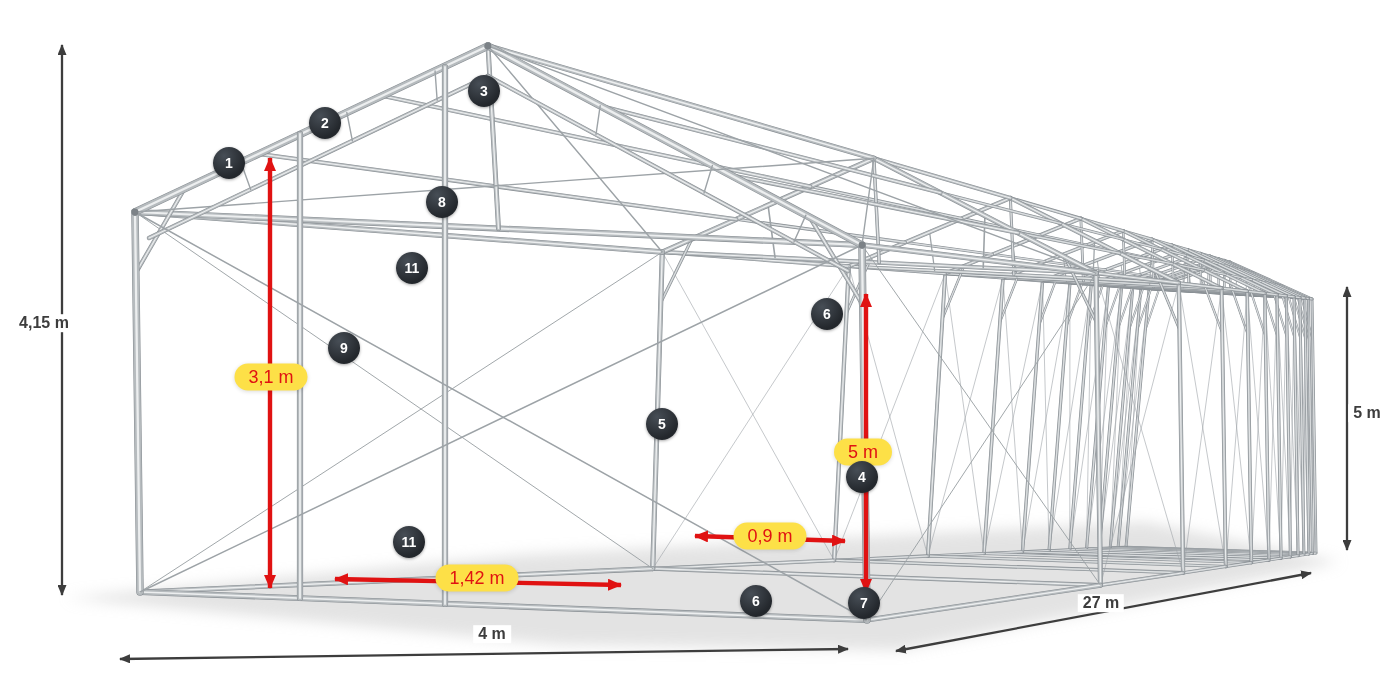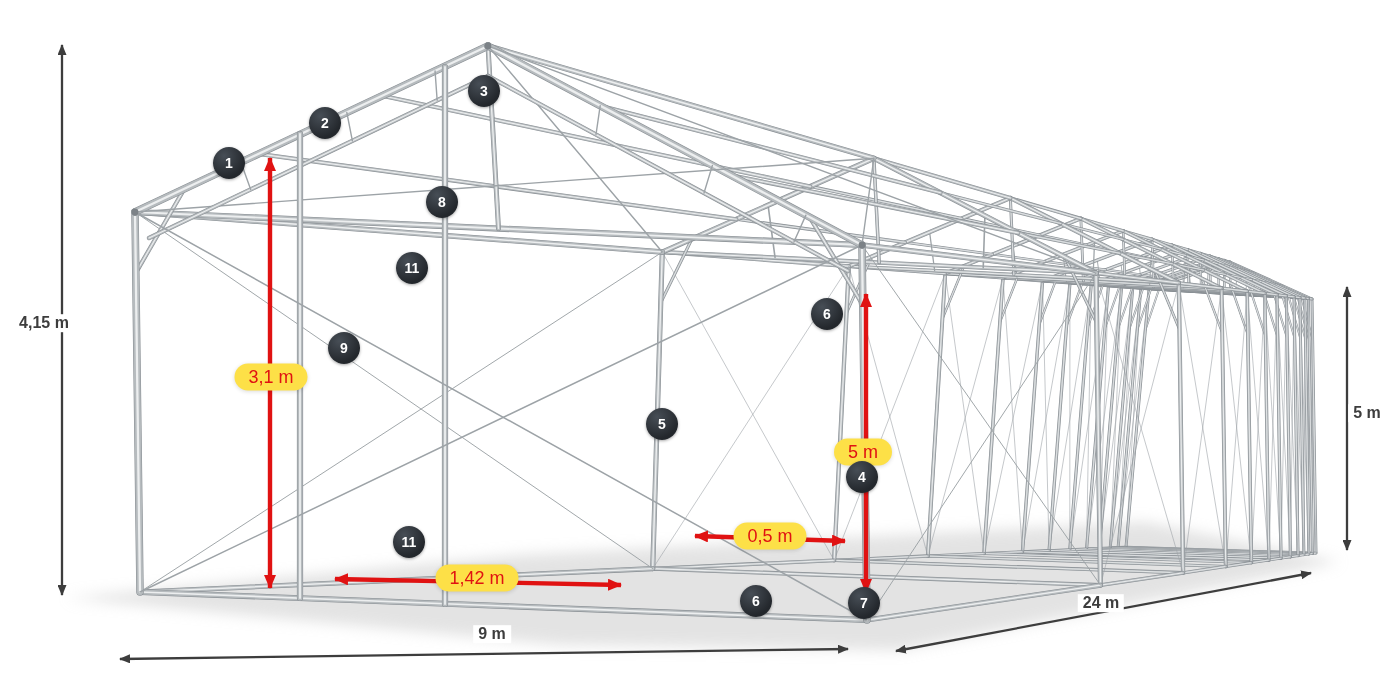--- a/index.html
+++ b/index.html
@@ -826,25 +826,25 @@
         <line x1="896" y1="651" x2="1311" y2="573" stroke="#3d3d3d" stroke-width="2.3" marker-start="url(#mBlack)" marker-end="url(#mBlack)"></line>
         <line x1="270" y1="158" x2="270" y2="588" stroke="#e01212" stroke-width="4.4" marker-start="url(#mRed)" marker-end="url(#mRed)"></line>
         <line x1="866" y1="294" x2="866" y2="592" stroke="#e01212" stroke-width="4.4" marker-start="url(#mRed)" marker-end="url(#mRed)"></line>
         <line x1="695" y1="536" x2="845" y2="541" stroke="#e01212" stroke-width="4.4" marker-start="url(#mRed)" marker-end="url(#mRed)"></line>
         <line x1="335" y1="579" x2="621" y2="585" stroke="#e01212" stroke-width="4.4" marker-start="url(#mRed)" marker-end="url(#mRed)"></line>
       </g>
     </svg>
   <div id="overlay">
       <div class="dim-label" style="left: 44px; top: 323px;">4,15 m</div>
       <div class="dim-label" style="left: 1367px; top: 413px;">5 m</div>
-      <div class="dim-label" style="left: 492px; top: 634px;">9 m</div>
-      <div class="dim-label" style="left: 1101px; top: 603px;">24 m</div>
+      <div class="dim-label" style="left: 492px; top: 634px;">4 m</div>
+      <div class="dim-label" style="left: 1101px; top: 603px;">27 m</div>
       <div class="red-pill" style="left: 271px; top: 377px;">3,1 m</div>
       <div class="red-pill" style="left: 863px; top: 452px;">5 m</div>
-      <div class="red-pill" style="left: 770px; top: 536px;">0,5 m</div>
+      <div class="red-pill" style="left: 770px; top: 536px;">0,9 m</div>
       <div class="red-pill" style="left: 477px; top: 578px;">1,42 m</div>
       <div class="callout" style="left: 229px; top: 163px;">1</div>
       <div class="callout" style="left: 325px; top: 123px;">2</div>
       <div class="callout" style="left: 484px; top: 91px;">3</div>
       <div class="callout" style="left: 442px; top: 202px;">8</div>
       <div class="callout" style="left: 412px; top: 268px;">11</div>
       <div class="callout" style="left: 344px; top: 348px;">9</div>
       <div class="callout" style="left: 662px; top: 424px;">5</div>
       <div class="callout" style="left: 827px; top: 314px;">6</div>
       <div class="callout" style="left: 862px; top: 477px;">4</div>

